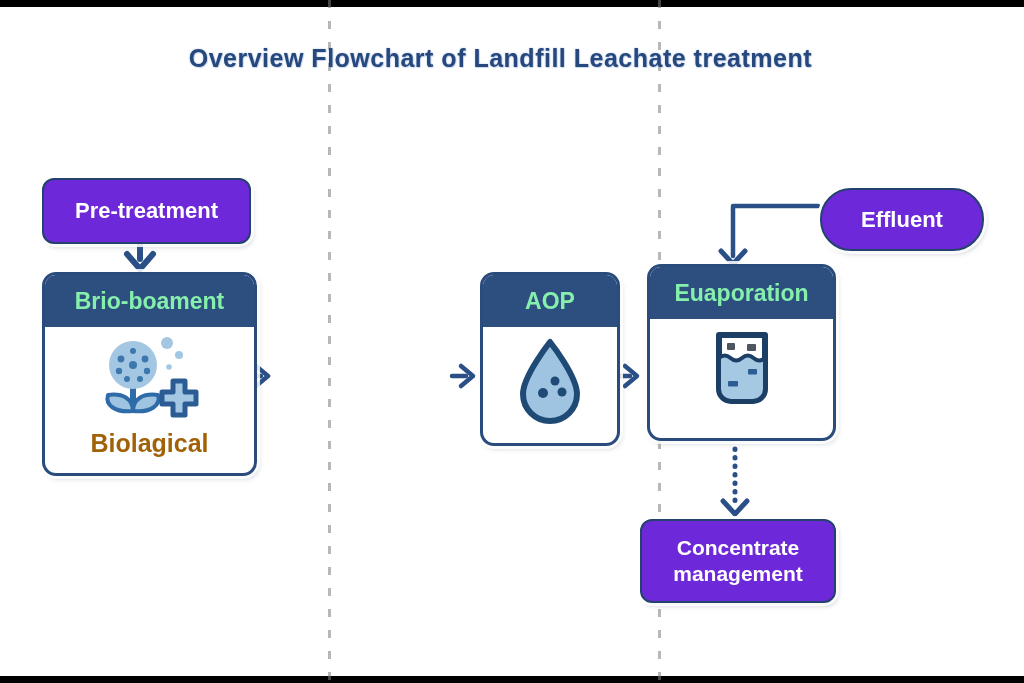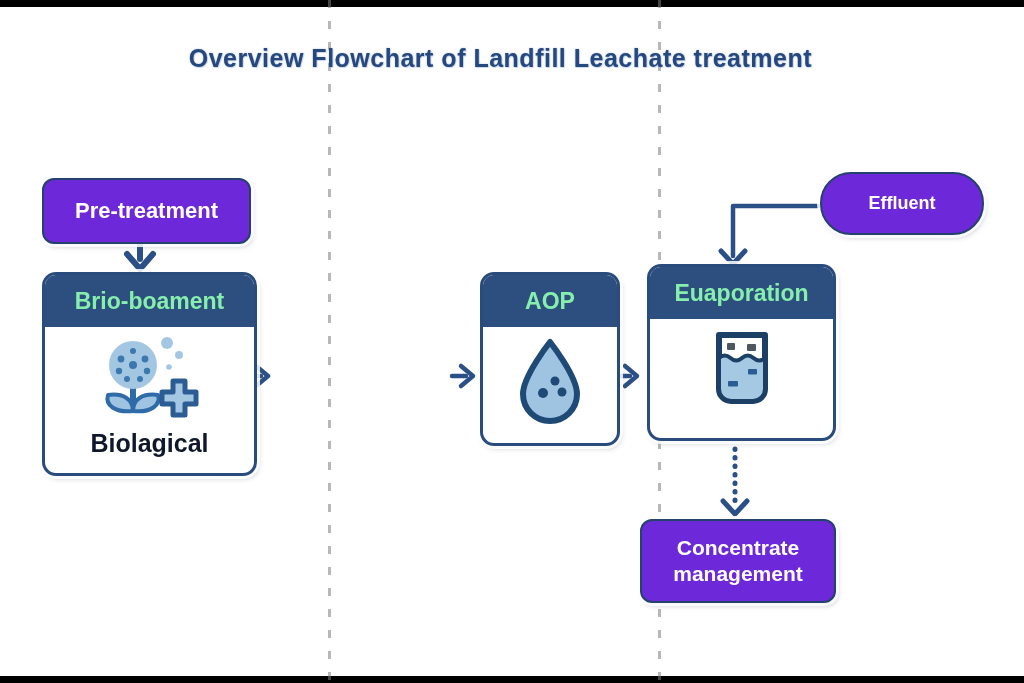--- a/index.html
+++ b/index.html
@@ -16,40 +16,40 @@
   .vguide.g2{left:658px;}
 
   .title{position:absolute;top:44px;left:0;width:812px;text-align:right;
     font-size:25px;font-weight:bold;color:#27487c;letter-spacing:.5px;
     text-shadow:0 0 2px rgba(80,120,190,.45), 1px 1px 0 rgba(120,160,220,.25);}
 
   .pill{position:absolute;background:#6d28d9;border:2px solid #24426d;border-radius:12px;
     color:#fff;font-weight:bold;display:flex;align-items:center;justify-content:center;
     text-align:center;box-shadow:0 0 0 3px rgba(255,255,255,.85), 2px 3px 5px rgba(110,120,140,.35);}
   .pill.pre{left:42px;top:178px;width:205px;height:62px;font-size:22px;}
-  .pill.eff{left:820px;top:172px;width:160px;height:59px;font-size:18px;border-radius:31px;}
+  .pill.eff{left:820px;top:188px;width:160px;height:59px;font-size:22px;border-radius:31px;}
   .pill.conc{left:640px;top:519px;width:192px;height:80px;font-size:21px;line-height:1.25;}
   .pill.conc .wrap{width:150px;}
 
   .process{position:absolute;border:3px solid #2a4c7d;border-radius:14px;background:#fff;
     box-shadow:0 0 0 3px rgba(255,255,255,.85), 2px 3px 5px rgba(110,120,140,.3);
     display:flex;flex-direction:column;overflow:hidden;}
   .process .hdr{background:#2d4f80;color:#86efac;font-weight:bold;height:52px;flex:0 0 52px;
     display:flex;align-items:center;justify-content:center;border-bottom:3px solid #ffffff;
     border-radius:9px 9px 0 0;font-size:23px;}
   .process .pbody{flex:1;display:flex;flex-direction:column;align-items:center;position:relative;}
 
   .process.bio{left:42px;top:272px;width:209px;height:198px;}
   .process.mem{left:274px;top:272px;width:180px;height:228px;}
   .process.aop{left:480px;top:272px;width:134px;height:168px;}
   .process.evap{left:647px;top:264px;width:183px;height:171px;}
 
   .sublabel{font-weight:bold;
     text-shadow:-1px -1px 0 #fff,1px -1px 0 #fff,-1px 1px 0 #fff,1px 1px 0 #fff,0 0 4px #fff,0 0 2px #bfe6f2;}
-  .sublabel.bio{color:#0f172a;font-size:25px;margin-top:0px;}
+  .sublabel.bio{color:#a16207;font-size:25px;margin-top:0px;}
   .sublabel.mem{color:#2f5fa3;font-size:24px;line-height:1.12;align-self:flex-start;margin-left:20px;margin-top:6px;}
 
   .icon-svg{display:block;}
   .connectors{position:absolute;left:0;top:0;width:1024px;height:683px;pointer-events:none;}
 </style>
 </head>
 <body>
 
 <div class="stage">
 

